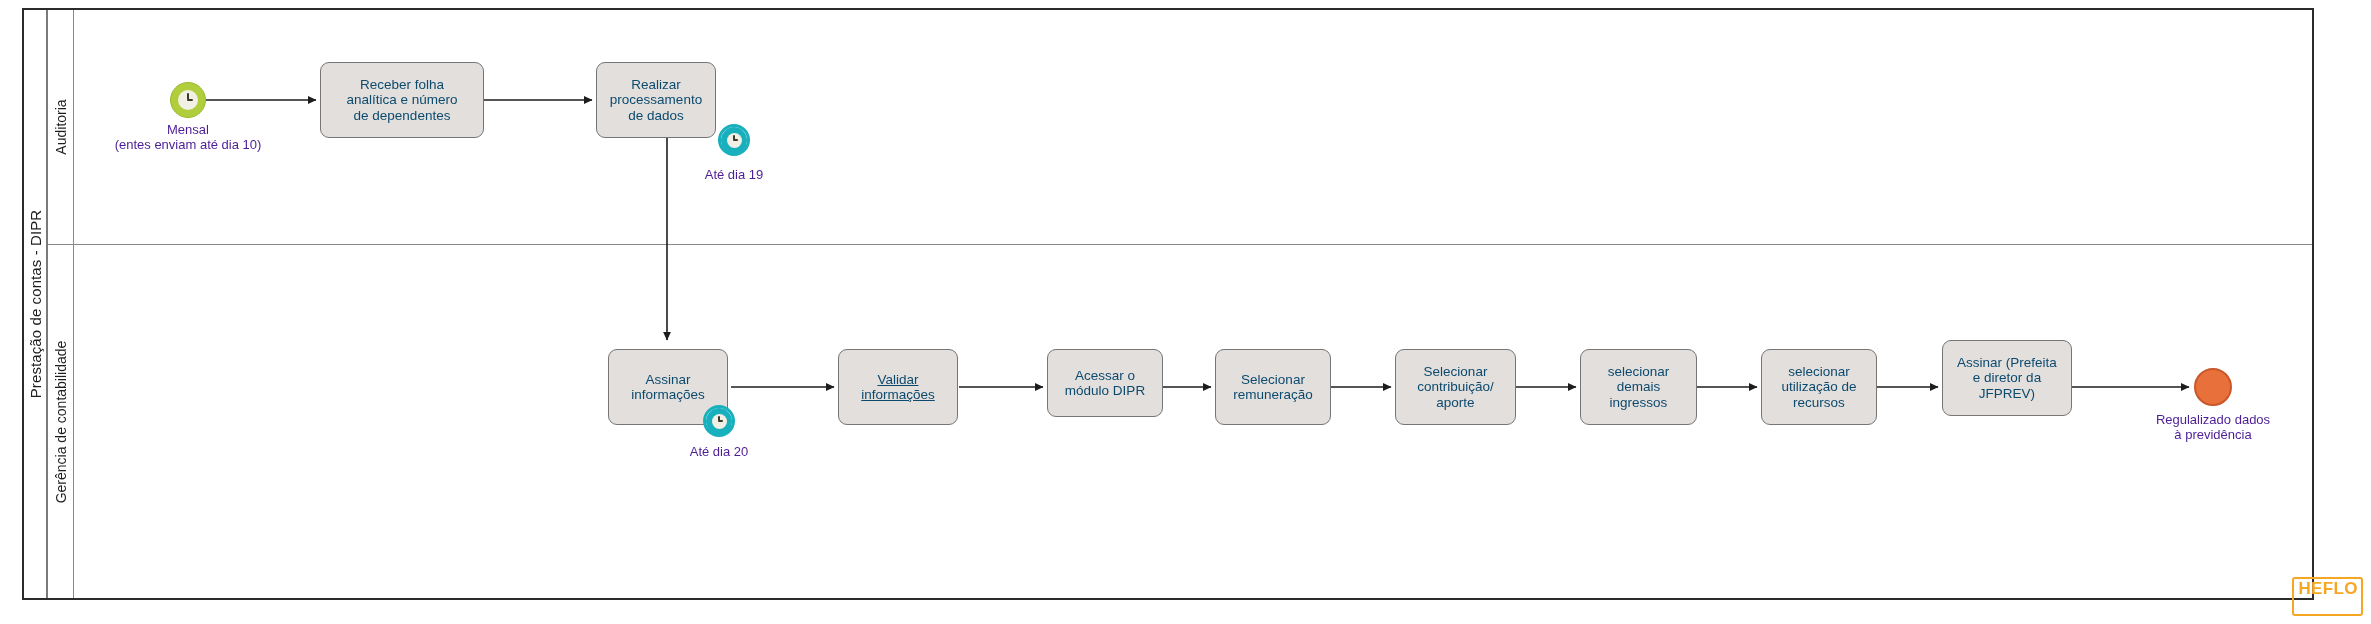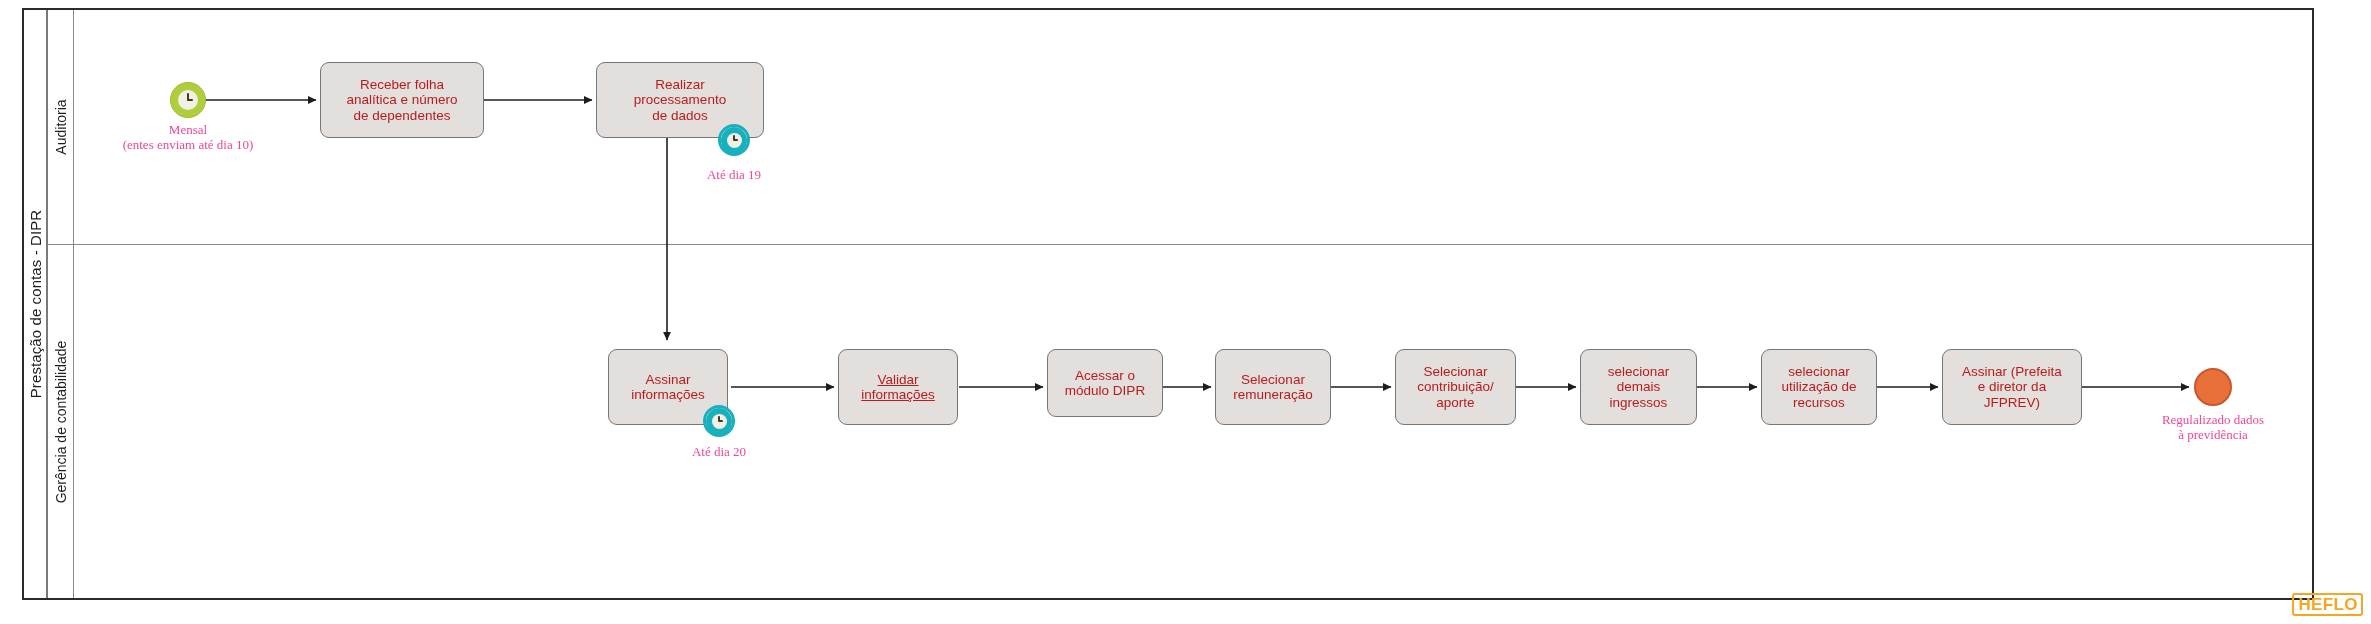--- a/index.html
+++ b/index.html
@@ -93,21 +93,21 @@
     box-sizing: border-box;
     background: #e3dfdd;
     border: 1px solid #767676;
     border-radius: 9px;
     display: flex;
     align-items: center;
     justify-content: center;
     text-align: center;
     font-size: 13.5px;
     line-height: 15.5px;
-    color: #b91c1c;
+    color: #0c4a6e;
     padding: 2px 4px;
     box-shadow: 0 0 0 0 rgba(0,0,0,0);
   }
   .task-label { white-space: pre-line; }
 
   
   .event {
     position: absolute;
     border-radius: 50%;
     box-sizing: border-box;
@@ -183,23 +183,22 @@
     background: #e8703a;
     border: 2px solid #c9572a;
   }
 
   
   .free-label {
     position: absolute;
     text-align: center;
     font-size: 13px;
     line-height: 15px;
-    color: #ec4899;
+    color: #4c1d95;
     white-space: pre-line;
-    font-family: Liberation Serif, serif;
   }
 
   
   .flow-layer {
     position: absolute;
     left: 0; top: 0;
     width: 2371px; height: 624px;
     pointer-events: none;
   }
 
@@ -207,21 +206,21 @@
   .heflo {
     position: absolute;
     right: 8px;
     bottom: 8px;
     font-size: 17px;
     font-weight: bold;
     letter-spacing: .4px;
     color: #f5a623;
     border: 2px solid #f5a623;
     border-radius: 3px;
-    padding: 1px 3px 1px 4px;
+    padding: 1px 3px 17px 4px;
     line-height: 17px;
   }
 </style>
 </head>
 <body>
 
 <div id="canvas">
 
   <div class="pool">
 
@@ -277,21 +276,21 @@
   </div>
   <div class="free-label" style="left:98px; top:122px; width:180px;">Mensal
 (entes enviam até dia 10)</div>
 
   <div class="task" style="left:320px; top:62px; width:164px; height:76px;">
     <span class="task-label">Receber folha
 analítica e número
 de dependentes</span>
   </div>
 
-  <div class="task" style="left:596px; top:62px; width:168px; height:76px;">
+  <div class="task" style="left:596px; top:62px; width:120px; height:76px;">
     <span class="task-label">Realizar
 processamento
 de dados</span>
   </div>
 
   <div class="event boundary-timer" style="left:718px; top:124px;">
     <div class="ring2">
       <div class="dial"></div>
     </div>
   </div>
@@ -335,21 +334,21 @@
 demais
 ingressos</span>
   </div>
 
   <div class="task" style="left:1761px; top:349px; width:116px; height:76px;">
     <span class="task-label">selecionar
 utilização de
 recursos</span>
   </div>
 
-  <div class="task" style="left:1942px; top:349px; width:140px; height:76px;">
+  <div class="task" style="left:1942px; top:340px; width:130px; height:76px;">
     <span class="task-label">Assinar (Prefeita
 e diretor da
 JFPREV)</span>
   </div>
 
   <div class="event end-event" style="left:2194px; top:368px;"></div>
   <div class="free-label" style="left:2138px; top:412px; width:150px;">Regulalizado dados
 à previdência</div>
 
   <div class="heflo">HEFLO</div>

